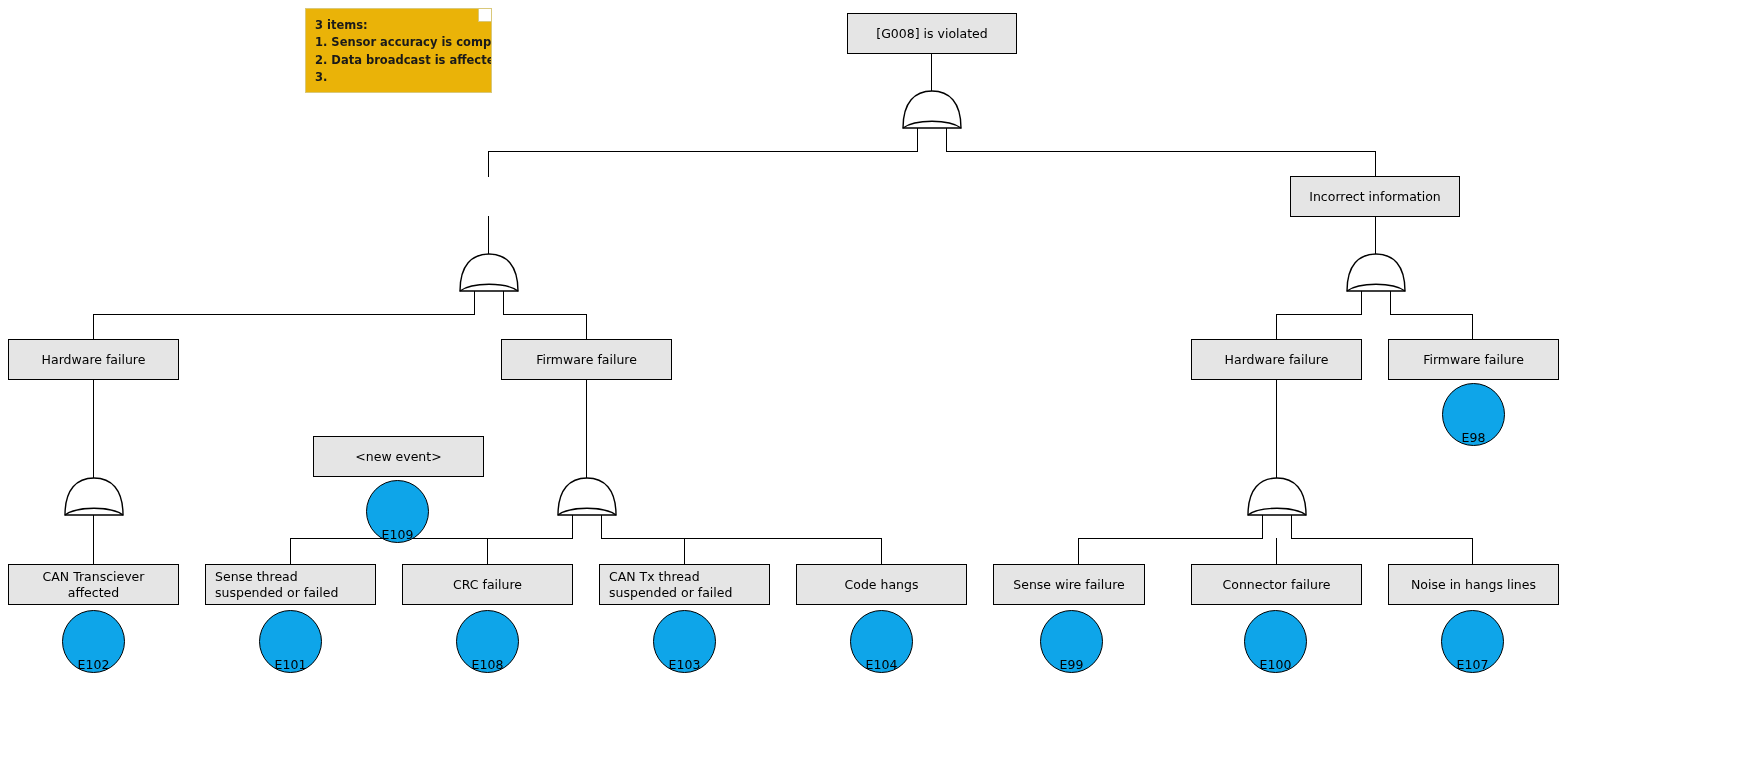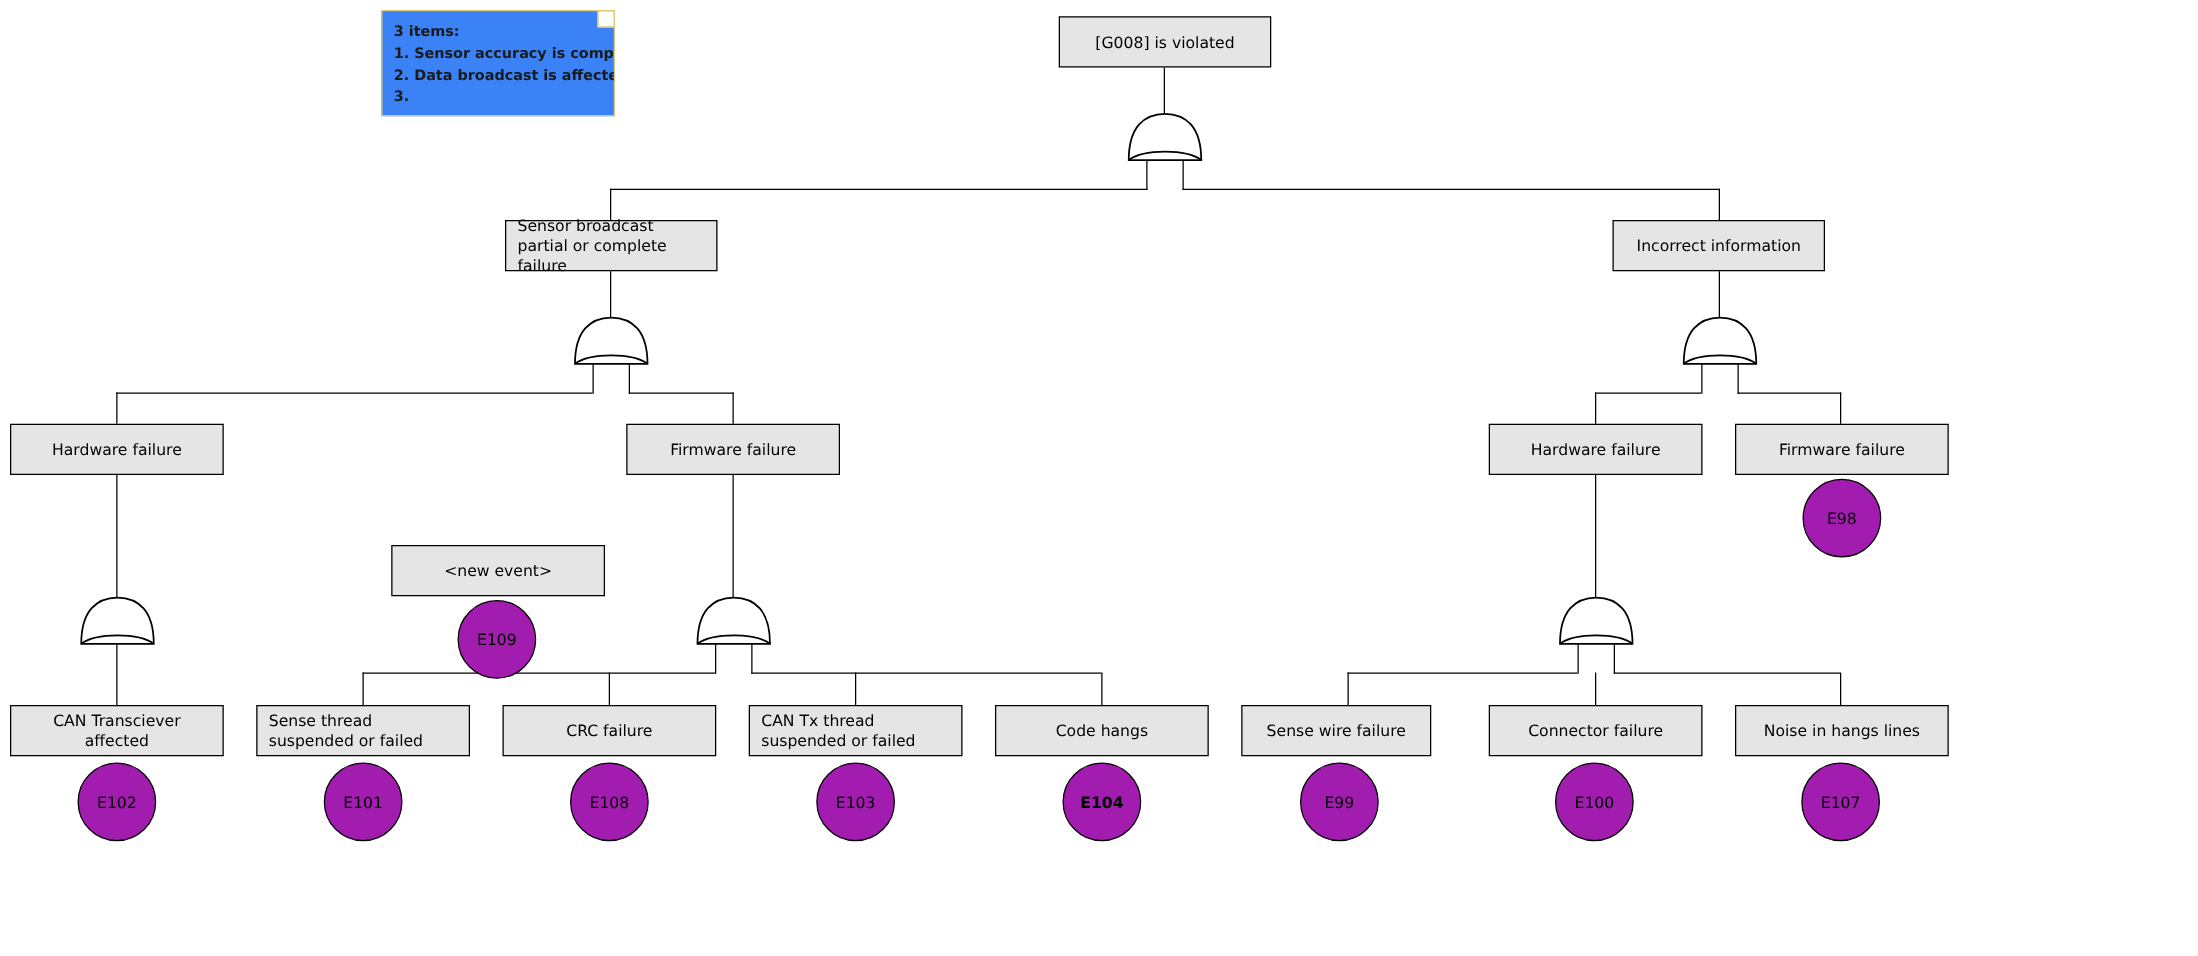--- a/index.html
+++ b/index.html
@@ -41,40 +41,40 @@
   .node.left {
     justify-content: flex-start;
     text-align: left;
     padding: 0 9px;
   }
   .circle {
     position: absolute;
     box-sizing: border-box;
     border: 1.4px solid #000000;
     border-radius: 50%;
-    background: #a21caf;
+    background: #0ea5e9;
     display: flex;
-    align-items: center;
+    align-items: flex-end;
     justify-content: center;
     font-size: 12.5px;
     color: #000000;
     z-index: 4;
   }
   .gate {
     position: absolute;
     z-index: 3;
   }
   .gate svg {
     display: block;
     overflow: visible;
   }
   .note {
     position: absolute;
     box-sizing: border-box;
-    background: #3b82f6;
+    background: #eab308;
     border: 1px solid #d9c87a;
     font-size: 11.5px;
     font-weight: bold;
     color: #1a1a1a;
     line-height: 1.52;
     padding: 8px 9px 6px 9px;
     z-index: 6;
     overflow: hidden;
   }
   .note .fold {
@@ -190,23 +190,20 @@
     <svg width="62" height="40" viewBox="0 0 62 40">
       <path d="M2,38 C2,12 14,1 31,1 C48,1 60,12 60,38 Z" fill="#ffffff" stroke="#000000" stroke-width="1.4"></path>
       <path d="M2,38 C14,29 48,29 60,38" fill="none" stroke="#000000" stroke-width="1.4"></path>
     </svg>
   </div>
 
   <div class="node center" style="left:847px; top:13px; width:170px; height:41px;">
     <span>[G008] is violated</span>
   </div>
 
-  <div class="node left" style="left:404px; top:176px; width:170px; height:41px;">
-    <span>Sensor broadcast partial or complete failure</span>
-  </div>
 
   <div class="node center" style="left:1290px; top:176px; width:170px; height:41px;">
     <span>Incorrect information</span>
   </div>
 
   <div class="node center" style="left:8px; top:339px; width:171px; height:41px;">
     <span>Hardware failure</span>
   </div>
 
   <div class="node center" style="left:501px; top:339px; width:171px; height:41px;">
@@ -274,21 +271,21 @@
   </div>
 
   <div class="circle" style="left:456px; top:610px; width:63px; height:63px;">
     <span>E108</span>
   </div>
 
   <div class="circle" style="left:653px; top:610px; width:63px; height:63px;">
     <span>E103</span>
   </div>
 
-  <div class="circle" style="left:850px; top:610px; width:63px; height:63px;font-weight:bold;">
+  <div class="circle" style="left:850px; top:610px; width:63px; height:63px;">
     <span>E104</span>
   </div>
 
   <div class="circle" style="left:1040px; top:610px; width:63px; height:63px;">
     <span>E99</span>
   </div>
 
   <div class="circle" style="left:1244px; top:610px; width:63px; height:63px;">
     <span>E100</span>
   </div>

